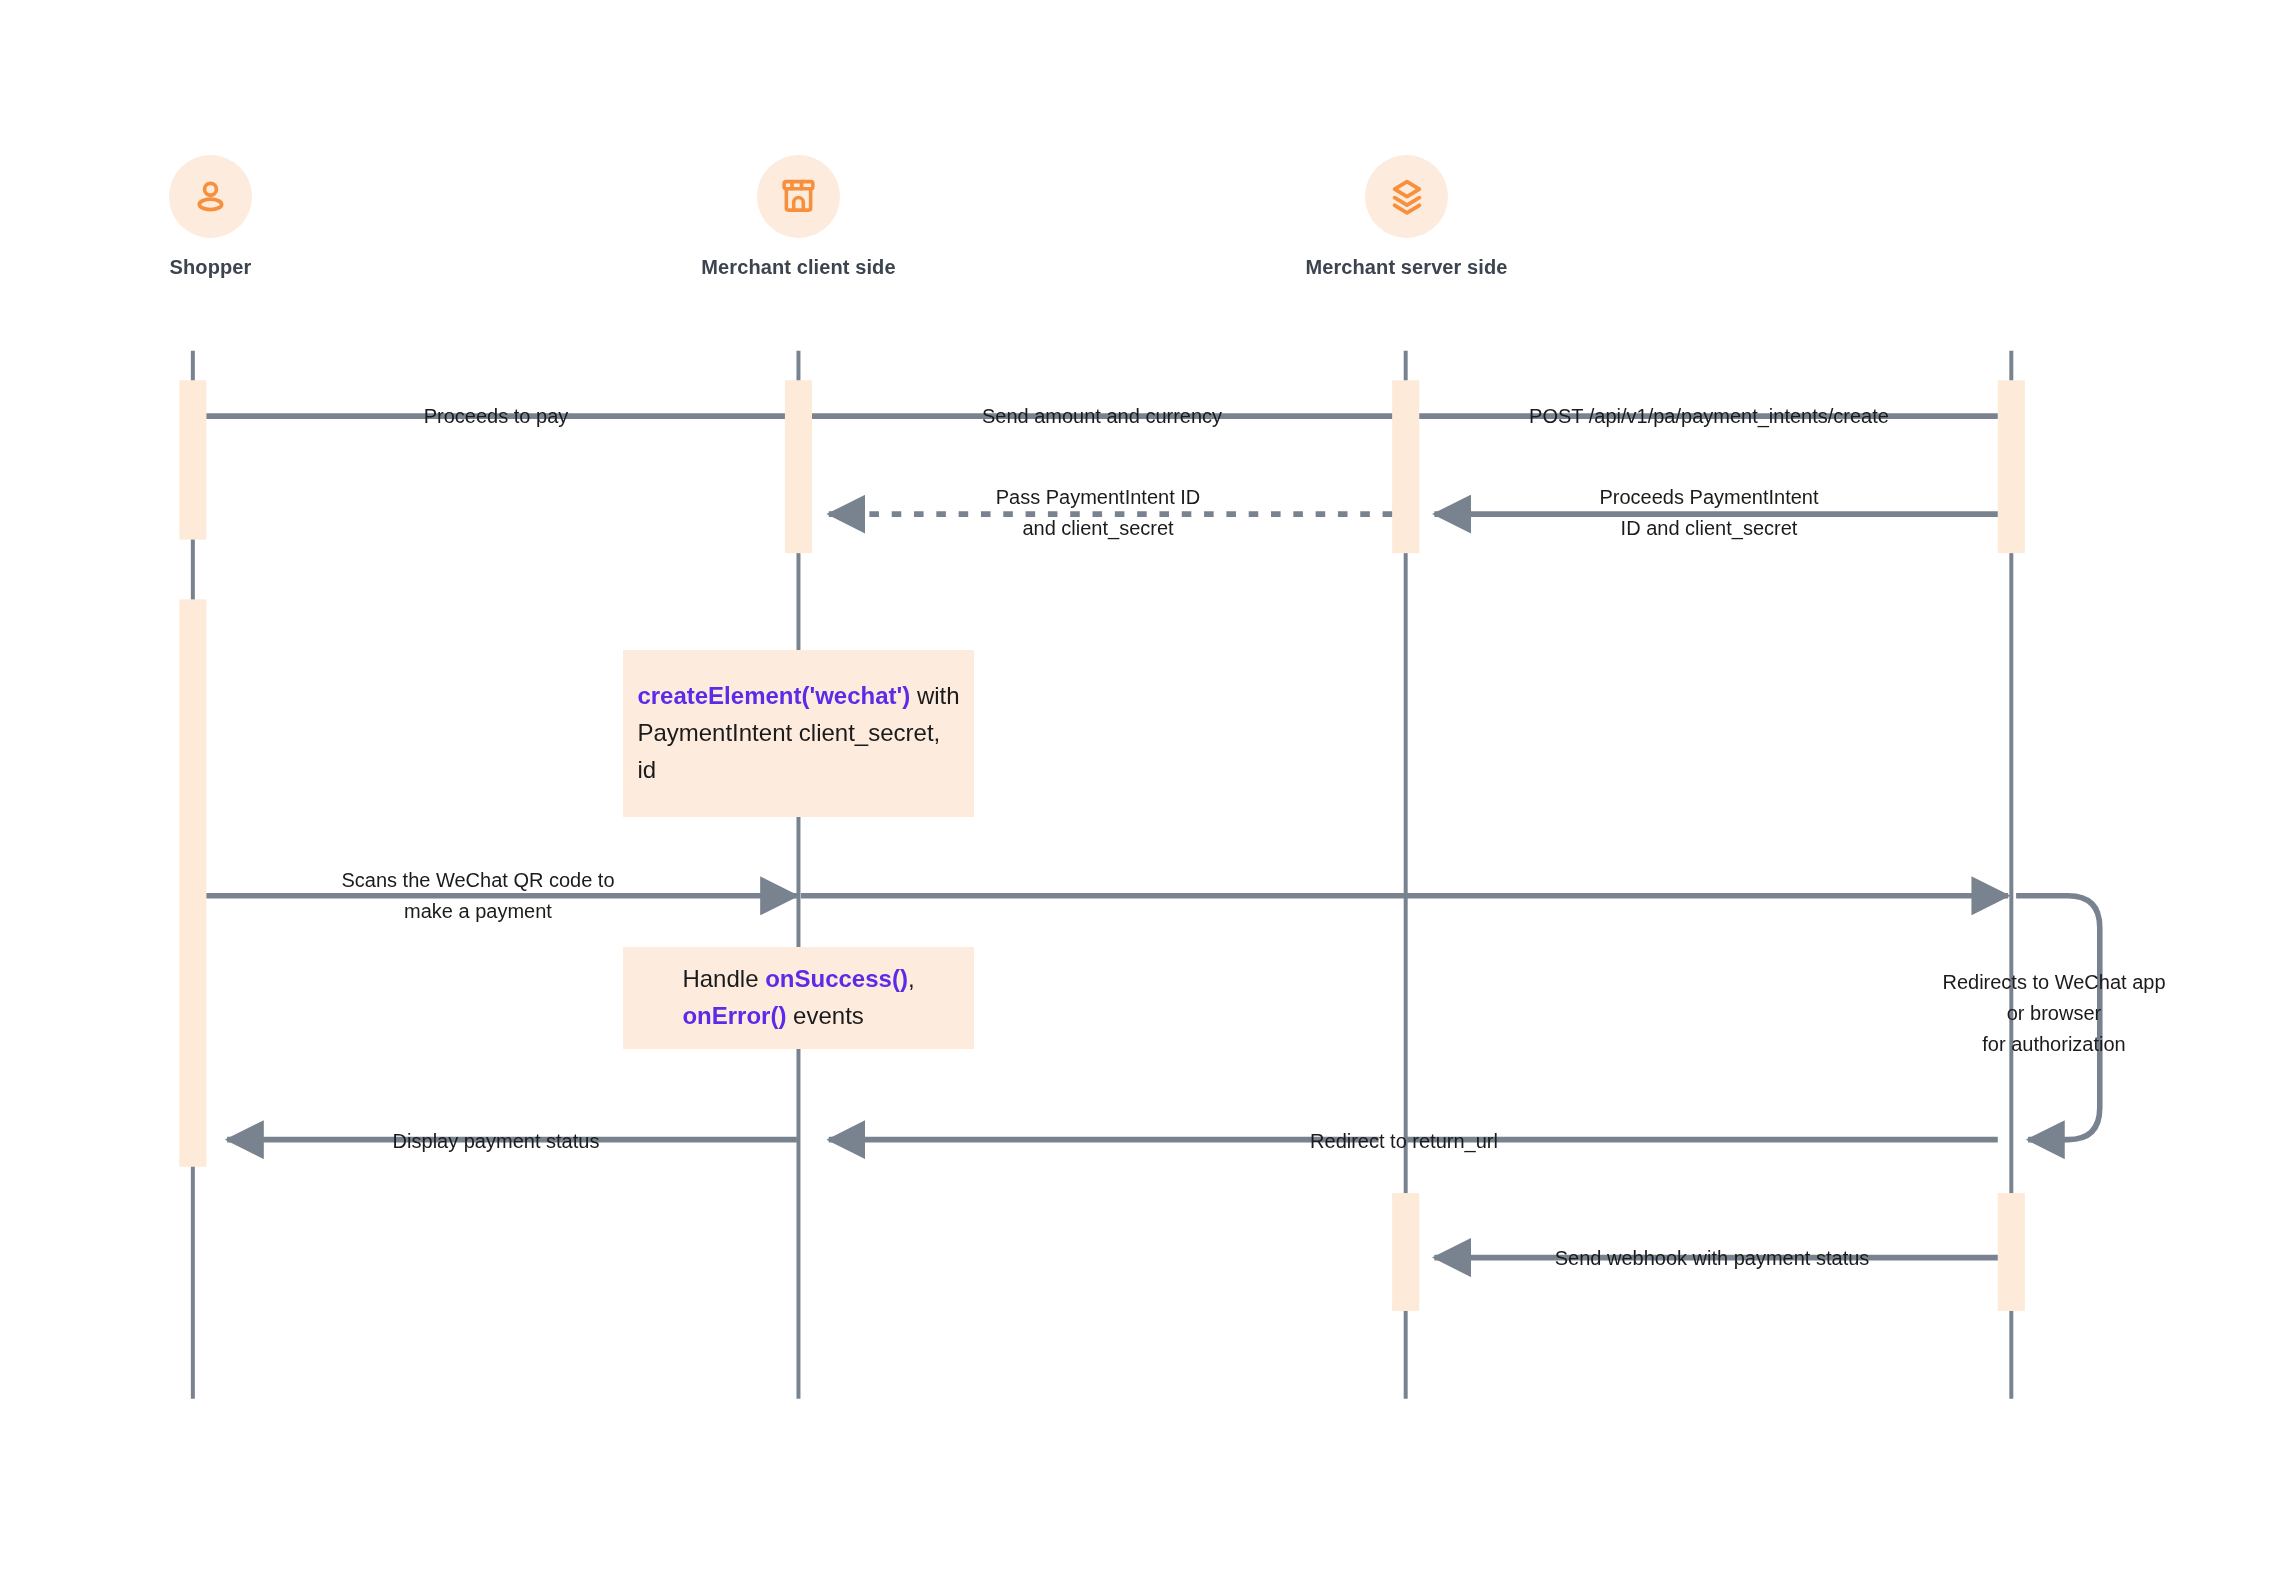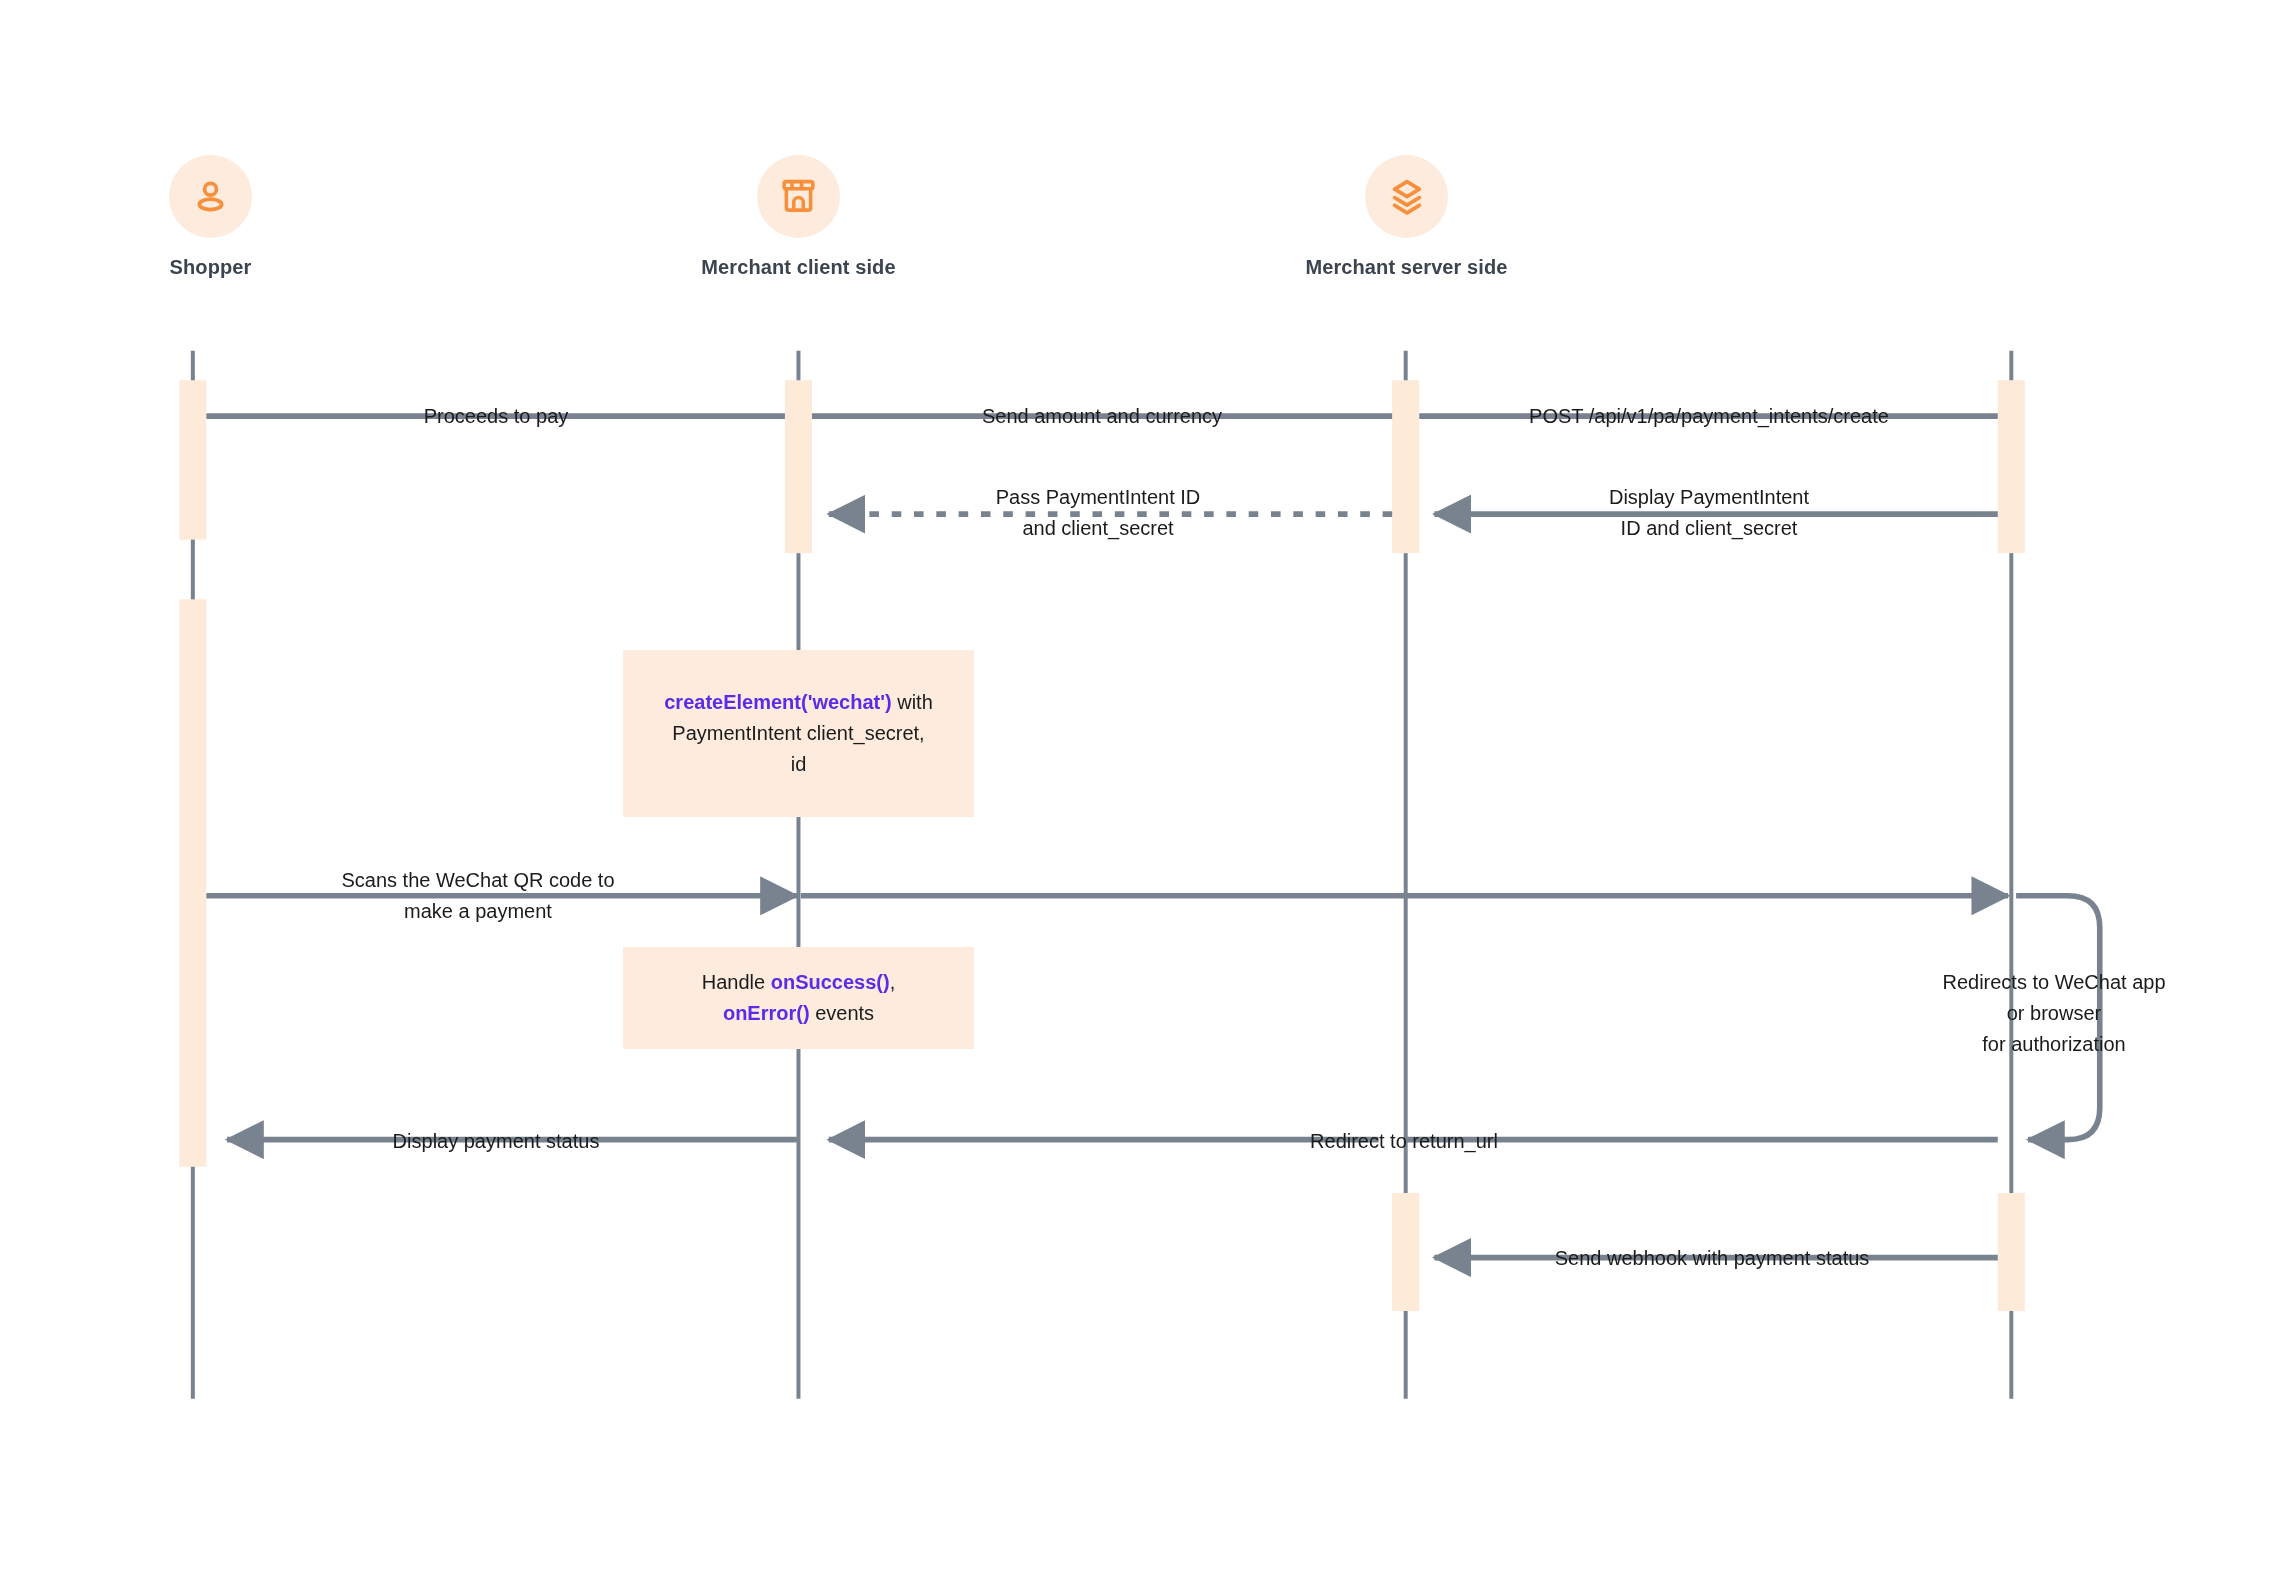--- a/index.html
+++ b/index.html
@@ -71,22 +71,21 @@
   }
 
   
   .note {
     position: absolute;
     background: #FDECDE;
     box-sizing: border-box;
     display: flex;
     align-items: center;
     justify-content: center;
-    text-align: center;
-    font-size: 20px;
+    font-size: 24px;
     line-height: 1.54;
     color: #1B1B1B;
     padding: 6.4px 12.8px;
   }
   .note b, .note .code {
     color: #5B2BE8;
     font-weight: 700;
   }
 
   
@@ -187,21 +186,21 @@
     </div>
     <div class="actor-label">Merchant server side</div>
   </div>
 
 
   <div class="msg" style="left:496px;  top:416px;">Proceeds to pay</div>
   <div class="msg" style="left:1102px; top:416px;">Send amount and currency</div>
   <div class="msg" style="left:1709px; top:416px;">POST /api/v1/pa/payment_intents/create</div>
   <div class="msg" style="left:1098px; top:513px;">Pass PaymentIntent ID
 and client_secret</div>
-  <div class="msg" style="left:1709px; top:513px;">Display PaymentIntent
+  <div class="msg" style="left:1709px; top:513px;">Proceeds PaymentIntent
 ID and client_secret</div>
   <div class="msg" style="left:478px;  top:896px;">Scans the WeChat QR code to
 make a payment</div>
   <div class="msg" style="left:2054px; top:1013px;">Redirects to WeChat app or browser
 for authorization</div>
   <div class="msg" style="left:496px;  top:1141px;">Display payment status</div>
   <div class="msg" style="left:1404px; top:1141px;">Redirect to return_url</div>
   <div class="msg" style="left:1712px; top:1258px;">Send webhook with payment status</div>
 
   <div class="note" style="left:623px; top:650px; width:351px; height:167px;">

